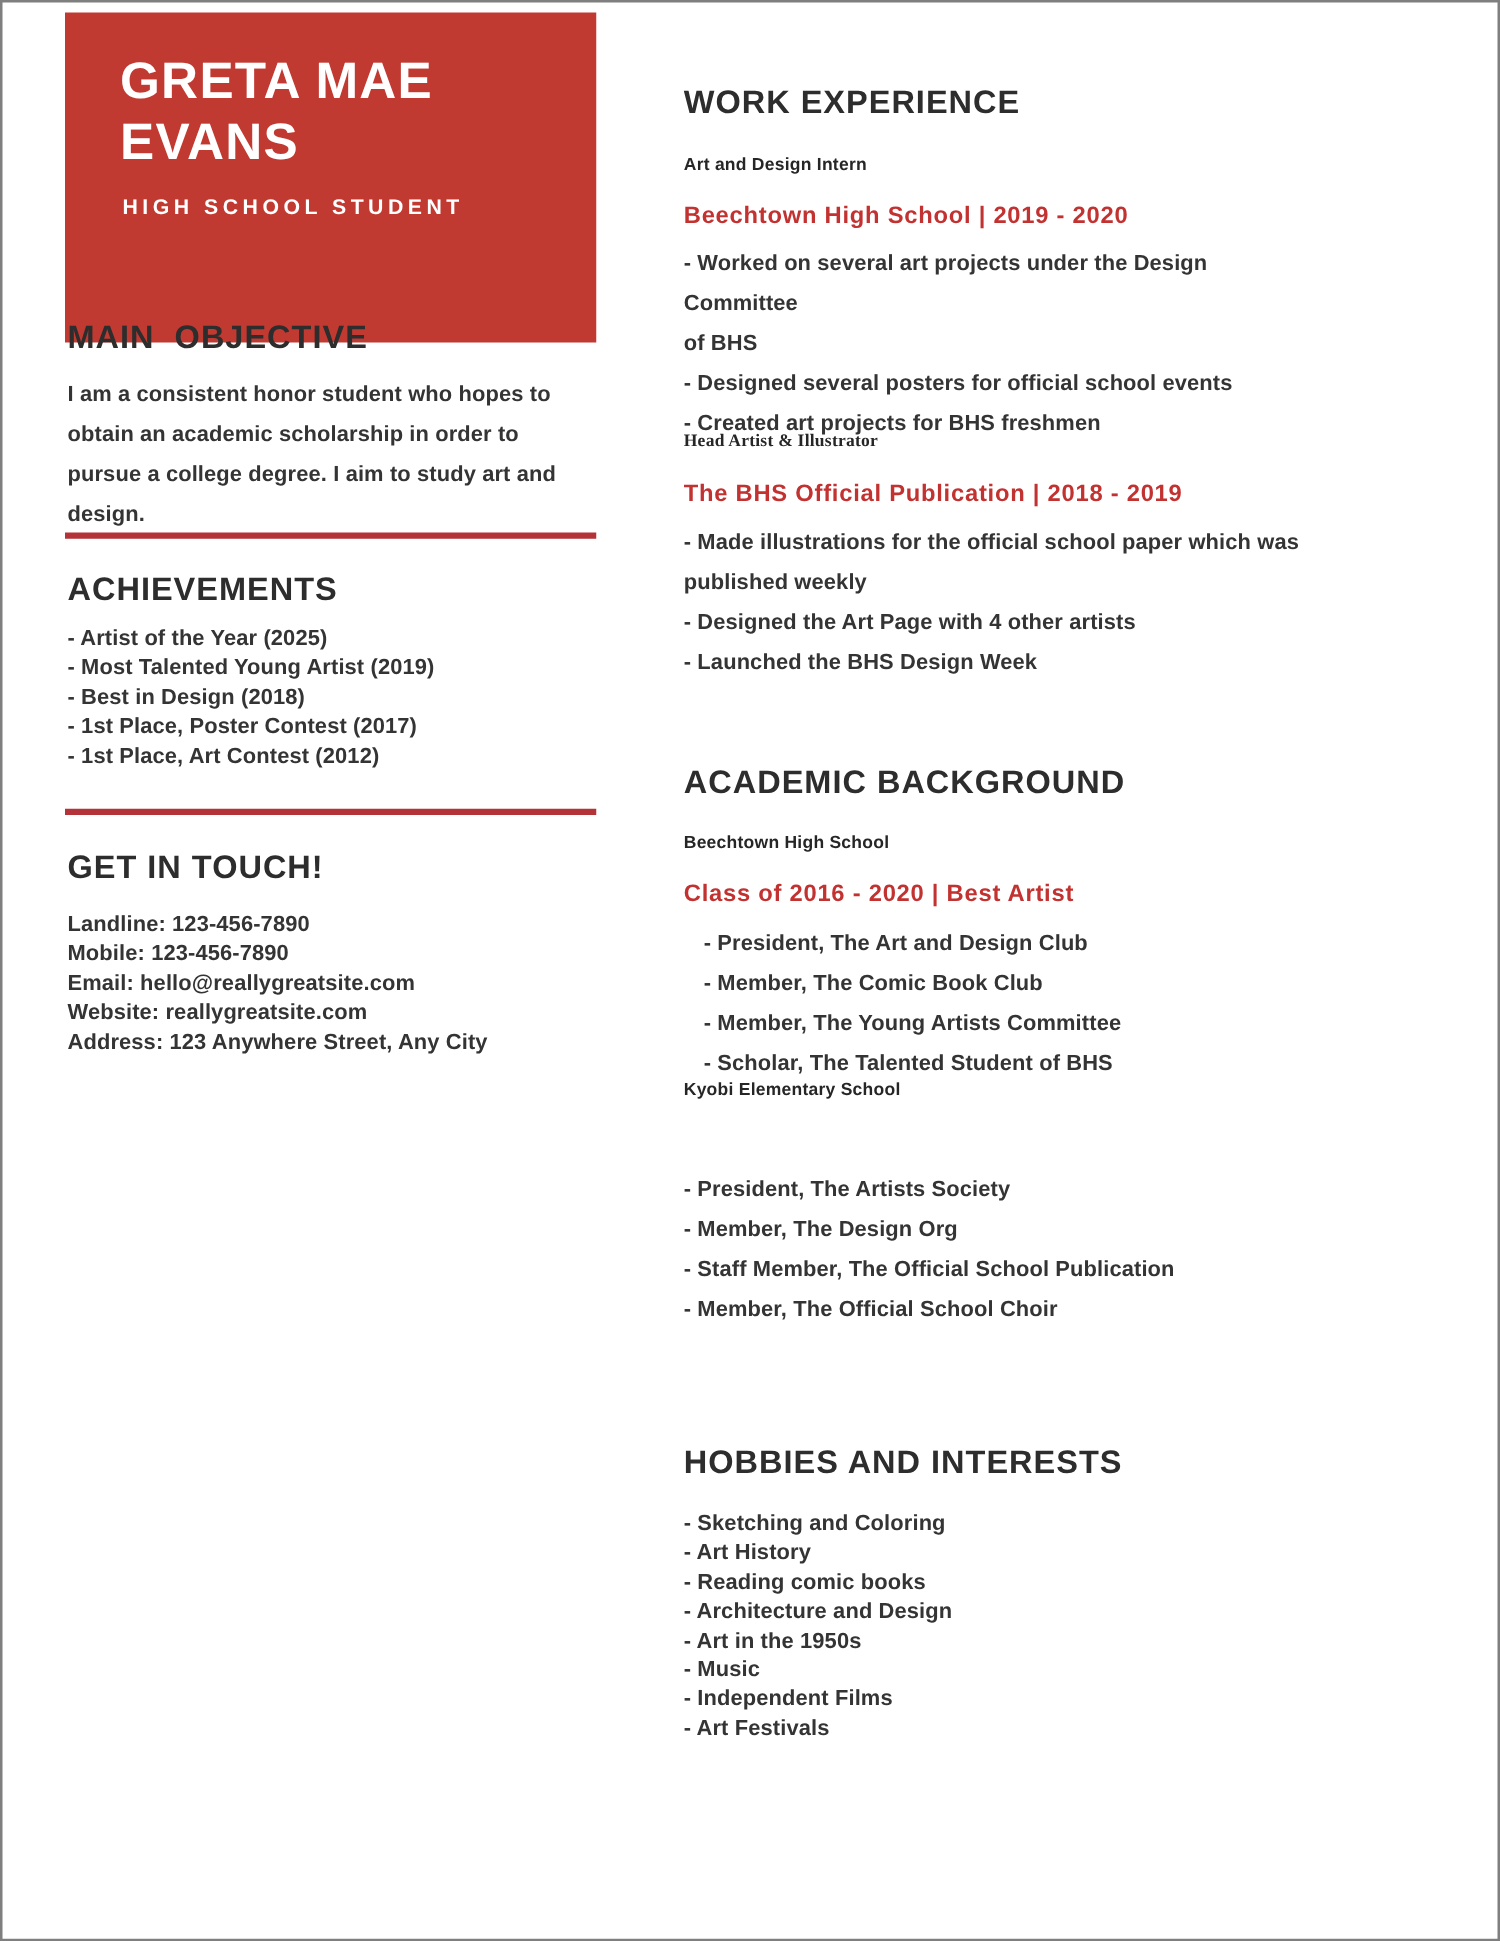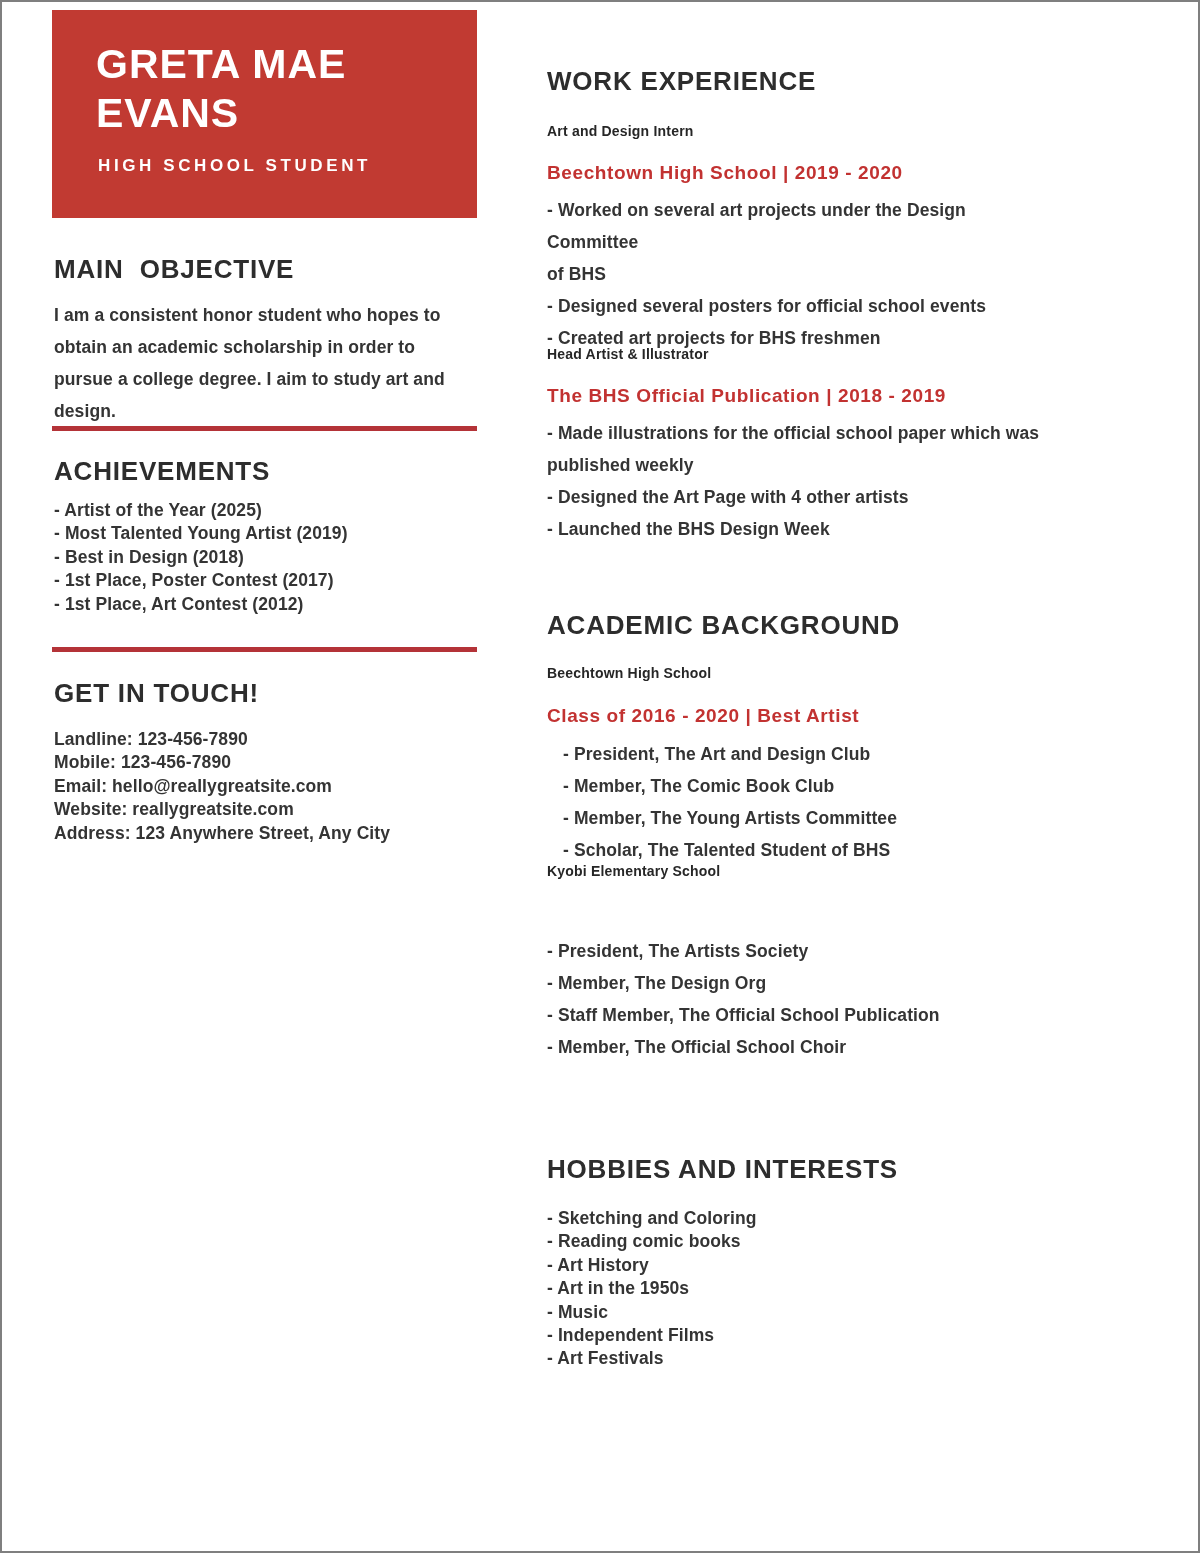--- a/index.html
+++ b/index.html
@@ -15,21 +15,21 @@
   body{font-family:"Liberation Sans", sans-serif;}
   #page{
     position:relative;
     width:1200px;height:1553px;
     background:#ffffff;
     border:2px solid var(--border-gray);
     overflow:hidden;
   }
   
   .red-block{
-    position:absolute;left:50px;top:8px;width:425px;height:208px;
+    position:absolute;left:50px;top:8px;width:425px;height:264px;
     background:var(--red-block);
   }
   .name{
     position:absolute;left:44px;top:30px;
     color:#ffffff;font-size:41px;font-weight:700;
     line-height:49px;letter-spacing:1px;white-space:pre-line;
   }
   .subtitle{
     position:absolute;left:46px;top:146px;
     color:#ffffff;font-size:17px;font-weight:700;letter-spacing:3.6px;
@@ -105,21 +105,21 @@
   <div class="sec-title right-col" style="top:64px;">WORK EXPERIENCE</div>
 
   <div class="job-role right-col" style="top:121px;">Art and Design Intern</div>
   <div class="red-meta right-col" style="top:160px;">Beechtown High School | 2019 - 2020</div>
   <div class="body-text right-col" style="top:192px;">- Worked on several art projects under the Design
 Committee
 of BHS
 - Designed several posters for official school events
 - Created art projects for BHS freshmen</div>
 
-  <div class="job-role right-col" style="top:344px;">Head Artist &amp; Illustrator</div>
+  <div class="job-role right-col" style="top:344px;font-family:Liberation Serif, serif;">Head Artist &amp; Illustrator</div>
   <div class="red-meta right-col" style="top:383px;">The BHS Official Publication | 2018 - 2019</div>
   <div class="body-text right-col" style="top:415px;">- Made illustrations for the official school paper which was
 published weekly
 - Designed the Art Page with 4 other artists
 - Launched the BHS Design Week</div>
 
   <div class="sec-title right-col" style="top:608px;">ACADEMIC BACKGROUND</div>
 
   <div class="job-role right-col" style="top:663px;">Beechtown High School</div>
   <div class="red-meta right-col" style="top:703px;">Class of 2016 - 2020 | Best Artist</div>
@@ -130,21 +130,22 @@
 
   <div class="job-role right-col" style="top:861px;">Kyobi Elementary School</div>
   <div class="body-text right-col" style="top:933px;">- President, The Artists Society
 - Member, The Design Org
 - Staff Member, The Official School Publication
 - Member, The Official School Choir</div>
 
   <div class="sec-title right-col" style="top:1152px;">HOBBIES AND INTERESTS</div>
   <div class="plain-list right-col" style="top:1205px;">
     <div>- Sketching and Coloring</div>
+    <div>- Art History</div>
     <div>- Reading comic books</div>
-    <div>- Art History</div>
+    <div>- Architecture and Design</div>
     <div>- Art in the 1950s</div>
     <div>- Music</div>
     <div>- Independent Films</div>
     <div>- Art Festivals</div>
   </div>
 
 </div>
 
 </body></html>

